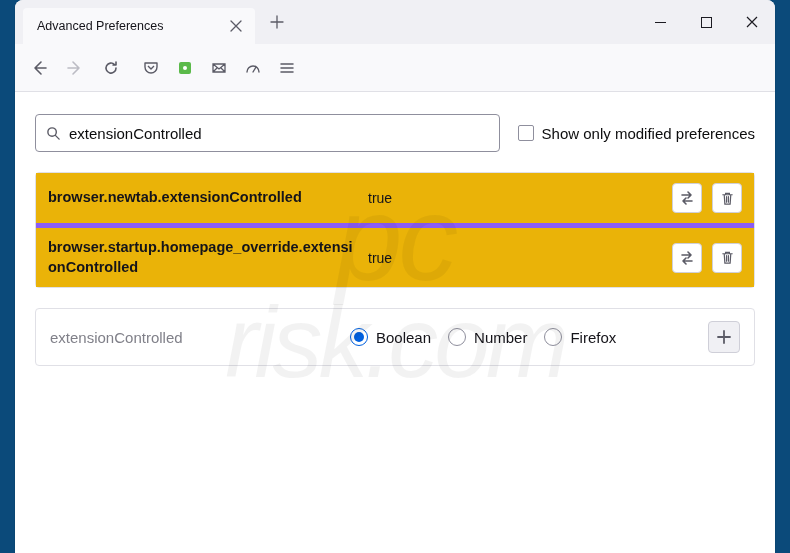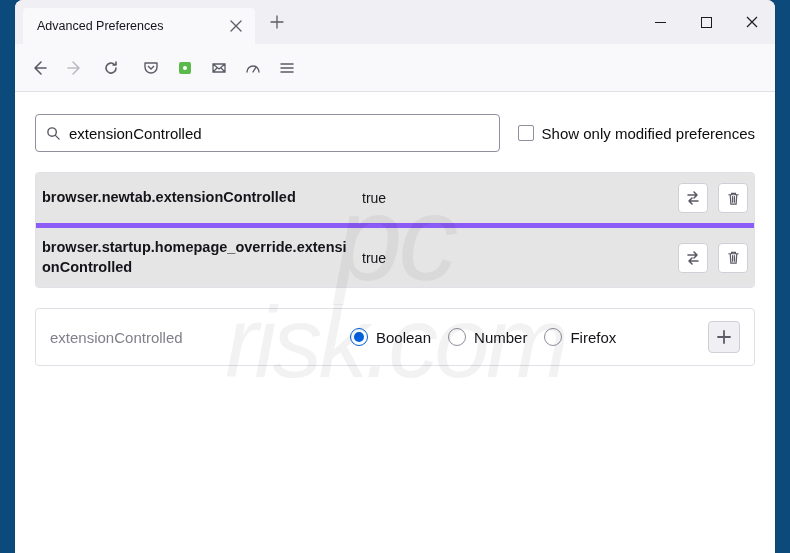--- a/index.html
+++ b/index.html
@@ -31,21 +31,21 @@
     
     .content { padding: 22px 20px; background: #fff; height: calc(100% - 92px); }
     .search-row { display: flex; align-items: center; gap: 18px; }
     .search-box { flex: 1; height: 38px; border: 1px solid #8f8f9d; border-radius: 4px; display: flex; align-items: center; padding: 0 10px; gap: 8px; background: #fff; }
     .search-box svg { color: #5b5b66; }
     .search-input { border: none; outline: none; flex: 1; font-size: 15px; color: #0c0c0d; background: transparent; }
     .modified-check { display: flex; align-items: center; gap: 8px; font-size: 15px; color: #0c0c0d; justify-content: space-between; }
     .chk { width: 16px; height: 16px; border: 1px solid #8f8f9d; border-radius: 2px; background: #fff; }
 
     .results { margin-top: 20px; border: 1px solid #e0e0e6; border-radius: 4px; background: #fff; }
-    .pref-row { display: flex; align-items: center; padding: 10px 6px; gap: 10px; background: #e5e5e5; }
+    .pref-row { display: flex; align-items: center; padding: 10px 12px; gap: 10px; background: #eab308; }
     .pref-row + .pref-row { border-top: 5px solid #8b5cf6; }
     .pref-name { font-size: 14.5px; font-weight: 600; color: #15141a; width: 310px; word-break: break-all; line-height: 1.35; }
     .pref-val { font-size: 14px; font-weight: 400; color: #15141a; flex: 1; }
     .row-actions { display: flex; gap: 10px; }
     .icon-btn { width: 30px; height: 30px; border: 1px solid #cfcfd8; border-radius: 4px; background: #fff; display: flex; align-items: center; justify-content: center; cursor: pointer; color: #5b5b66; }
 
     .new-pref-row { margin-top: 20px; border: 1px solid #e0e0e6; border-radius: 4px; padding: 12px 14px; display: flex; align-items: center; gap: 10px; background: #fff; }
     .new-pref-name { font-size: 15px; color: #808089; font-weight: 500; width: 290px; }
     .radios { display: flex; gap: 17px; flex: 1; }
     .radio-item { display: flex; align-items: center; gap: 8px; font-size: 15px; color: #15141a; }

